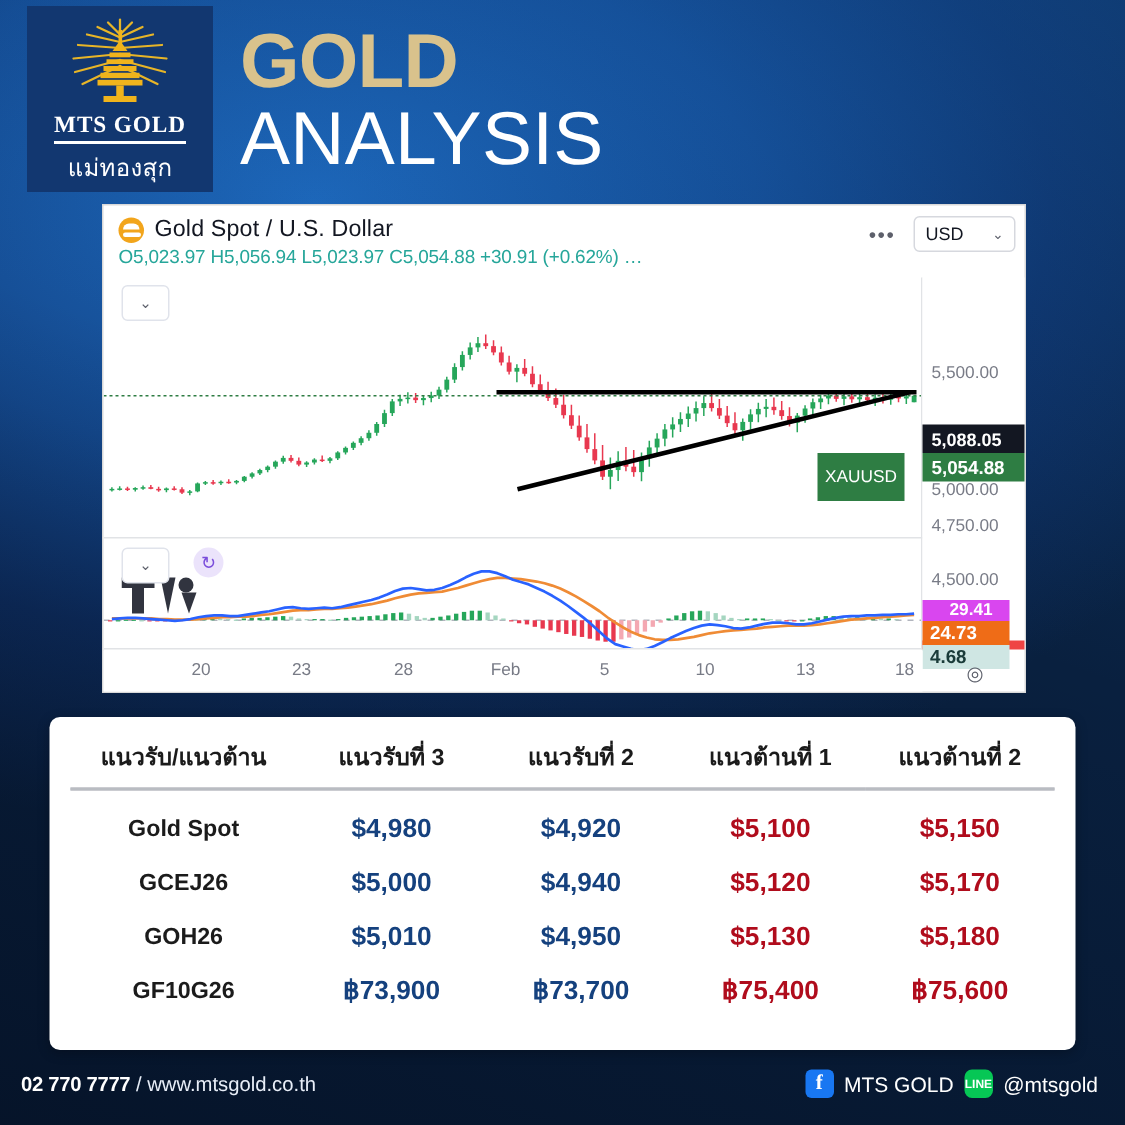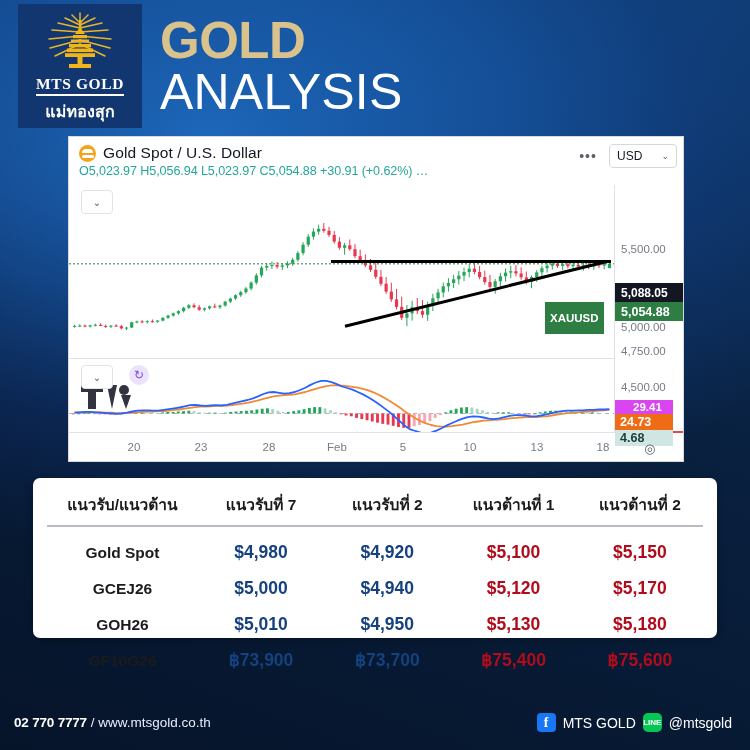--- a/index.html
+++ b/index.html
@@ -34,21 +34,21 @@
     padding-top: 8px;
   }
   .pagoda { width: 84px; height: 62px; display:block; }
   .logo-mts {
     color: #fff; font-family: "Liberation Serif", serif;
     font-size: 15.5px; font-weight: 700; letter-spacing: .6px;
     margin-top: 1px;
     border-bottom: 2px solid #fff; padding-bottom: 1px;
   }
   .logo-thai {
-    color: #fff; font-size: 16px; font-weight: 700; margin-top: 3px;
+    color: #fff; font-size: 16px; font-weight: 400; margin-top: 3px;
     letter-spacing: .2px;
   }
   .title-block { position: absolute; left: 160px; top: 16px; }
   .t-gold {
     color: #d9c28c; font-size: 51px; font-weight: 700;
     letter-spacing: -0.5px; line-height: 50px;
   }
   .t-analysis {
     color: #ffffff; font-size: 50px; font-weight: 400;
     letter-spacing: 0.2px; line-height: 52px;
@@ -124,21 +124,21 @@
     position:absolute; left:60px; top:180px; width:20px; height:20px;
     border-radius:50%; background:#ebe3fb; z-index:5;
     display:flex;align-items:center;justify-content:center;
     color:#7a4ddb; font-size:12px;
   }
   .tv-wm {
     position:absolute; left:12px; top:196px; z-index:4; opacity:.9;
   }
   .price-axis {
     position: absolute; left: 546px; top: 0; width: 70px; height: 248px;
-    border-bottom: 2px solid #ef4444; background:#fff;
+    border-bottom: 6px solid #ef4444; background:#fff;
   }
   .pa-lbl { position:absolute; left:6px; font-size:11.5px; color:#787b86; }
   .badge-black {
     position:absolute; left:0; width:70px; height:19px;
     background:#131722; color:#fff; font-size:12px; font-weight:700;
     display:flex; align-items:center; padding-left:6px;
   }
   .badge-green {
     position:absolute; left:0; width:70px; height:19px;
     background:#2e7d43; color:#fff; font-size:12.5px; font-weight:700;
@@ -154,39 +154,39 @@
     background:#ef6c17; color:#fff; font-size:12.5px; font-weight:700;
     display:flex; align-items:center; padding-left:5px;
   }
   .badge-teal {
     position:absolute; left:0; width:58px; height:16px;
     background:#cfe6e3; color:#1a3b39; font-size:12.5px; font-weight:700;
     display:flex; align-items:center; padding-left:5px;
   }
   .sym-tag {
     position:absolute; background:#2e7d43; color:#fff;
-    font-size:11.5px; font-weight:700; height:17px;
+    font-size:11.5px; font-weight:400; height:17px;
     display:flex; align-items:center; padding:16px 5px;
     z-index:6;
   }
   .time-axis {
     position:absolute; left:0; top:249px; width:546px; height:28px;
     background:#fff;
   }
   .ta-lbl { position:absolute; top:7px; font-size:11.5px; color:#787b86; transform:translateX(-50%); }
   .settings-ic {
     position:absolute; left:546px; top:249px; width:70px; height:28px;
     display:flex; align-items:center; justify-content:center;
     color:#5d606b; font-size:13px;
   }
 
   
   .table-card {
     position:absolute; left:33px; top:478px;
-    width:684px; height:160px;
+    width:684px; height:222px;
     background:#fff; border-radius:7px; z-index:3;
     box-shadow: 0 2px 8px rgba(0,0,0,.25);
     padding: 14px 14px 10px 14px;
   }
   table { width:100%; border-collapse:collapse; table-layout:fixed; }
   th {
     font-size:15.5px; font-weight:700; color:#1b1b1b;
     padding-bottom:8px; text-align:center;
     border-bottom:2px solid #b9bcc2;
   }
@@ -650,21 +650,21 @@
       </div>
       <div class="settings-ic">◎</div>
     </div>
   </div>
 
   <div class="table-card">
     <table>
       <thead>
         <tr>
           <th>แนวรับ/แนวต้าน</th>
-          <th>แนวรับที่ 7</th>
+          <th>แนวรับที่ 3</th>
           <th>แนวรับที่ 2</th>
           <th>แนวต้านที่ 1</th>
           <th>แนวต้านที่ 2</th>
         </tr>
       </thead>
       <tbody>
         <tr>
           <td class="rowlab">Gold Spot</td>
           <td class="sup">$4,980</td>
           <td class="sup">$4,920</td>

